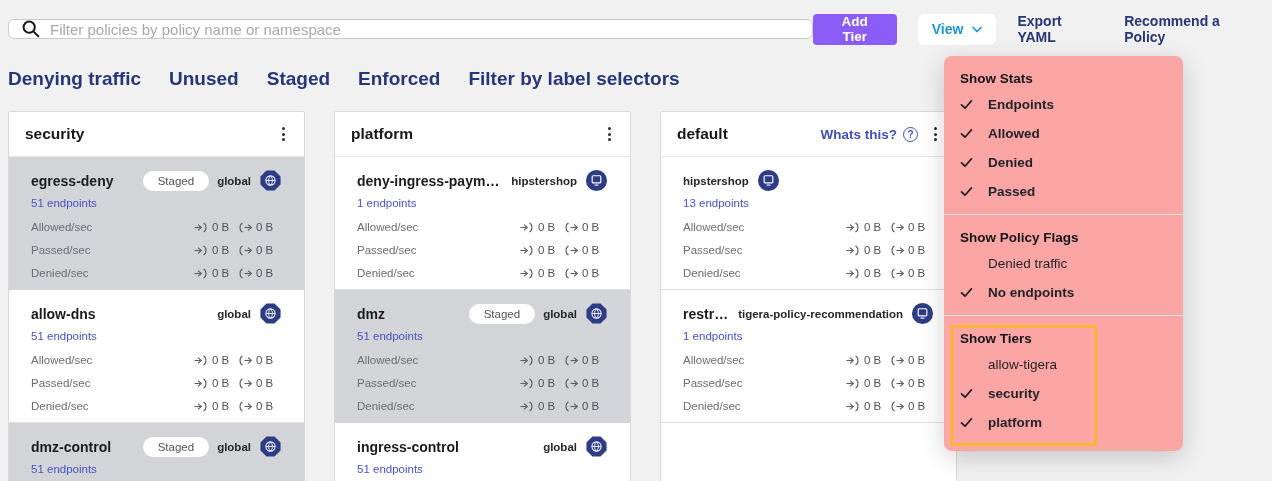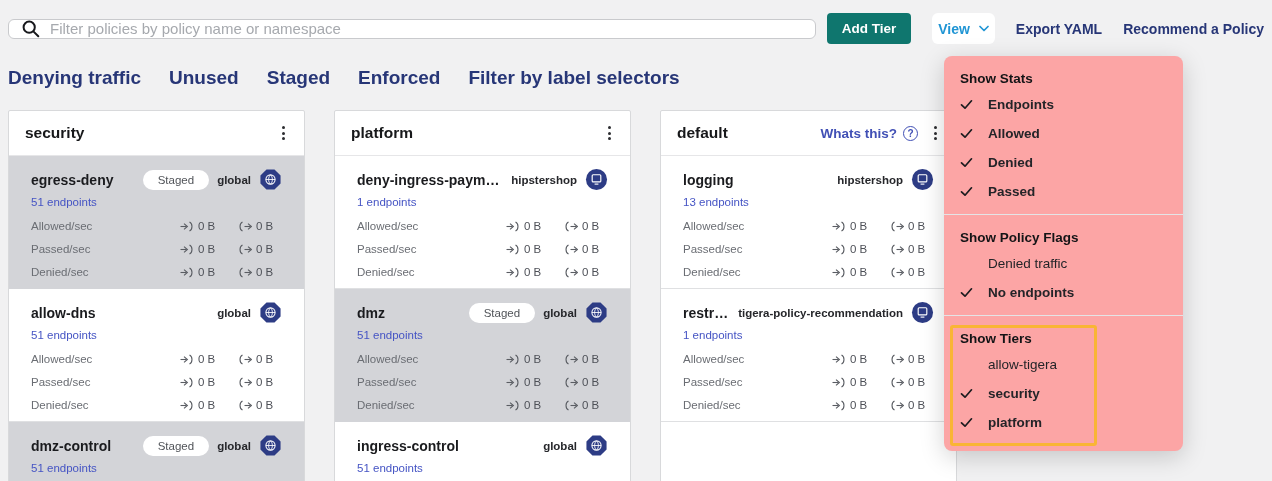--- a/index.html
+++ b/index.html
@@ -17,27 +17,27 @@
     border:1px solid #c9cacd; border-radius:6px;
     display:flex; align-items:center; gap:9px; padding:0 12px;
   }
   .search input {
     border:none; outline:none; flex:1; font-size:15px;
     font-family:inherit; color:#333; background:transparent;
   }
   .search input::placeholder { color:#a6a9ae; }
   .toolbar-right { margin-left:auto; display:flex; align-items:center; gap:21px; }
   .btn-add {
-    background:#0f766e; color:#fff; border:none; border-radius:4px;
+    background:#8b5cf6; color:#fff; border:none; border-radius:4px;
     height:31px; padding:0 15px; font-size:13.5px; font-weight:700;
     font-family:inherit; cursor:pointer;
   }
   .btn-view {
     background:#fff; color:#2095d4; border:none; border-radius:6px;
-    height:31px; padding:0 6px; font-size:14px; font-weight:700;
+    height:31px; padding:0 14px; font-size:14px; font-weight:700;
     font-family:inherit; display:flex; align-items:center; gap:9px; cursor:pointer;
   }
   .link-nav { color:#273677; font-size:14px; font-weight:700; text-decoration:none; cursor:pointer; }
   
   .filters { display:flex; gap:28px; padding:0 8px; margin-top:23px; }
   .filter-link { color:#273677; font-size:19px; font-weight:700; text-decoration:none; cursor:pointer; }
   
   .board { display:flex; gap:29px; padding:0 8px; margin-top:21px; }
   .tier {
     width:297px; background:#fff; border:1px solid #d8d9db;
@@ -65,21 +65,21 @@
     font-size:14px; font-weight:700; color:#1a1b1e; flex:1; min-width:0;
     white-space:nowrap; overflow:hidden; text-overflow:ellipsis;
   }
   .pill {
     background:#fff; border-radius:13px; padding:4px 15px;
     font-size:11.5px; color:#515459; white-space:nowrap;
   }
   .scope { font-size:11.5px; font-weight:700; color:#26272b; white-space:nowrap; }
   .endpoints { margin-top:5px; font-size:11.5px; color:#4554c4; cursor:pointer; display:inline-block; }
   .stat-row { display:flex; align-items:center; margin-top:9px; font-size:11.5px; color:#6a6d73; height:14px; }
-  .stat-vals { margin-left:auto; display:flex; align-items:center; gap:14px; color:#4e5158; }
+  .stat-vals { margin-left:auto; display:flex; align-items:center; color:#4e5158; }
   .stat-grp { display:flex; align-items:center; gap:4px; min-width:44px; }
   
   .menu {
     position:absolute; left:944px; top:56px; width:239px;
     background:#fca5a5; border-radius:8px;
     box-shadow:0 6px 24px rgba(0,0,0,.18);
     z-index:20; padding-bottom:6px;
   }
   .menu-section { padding:12px 16px 8px; }
   .menu-section + .menu-section { border-top:1px solid #e4e4e6; }
@@ -563,21 +563,20 @@
         <span class="kebab">
             <i></i>
             <i></i>
             <i></i>
           </span>
       </span>
     </div>
 
     <div class="card">
       <div class="card-top">
-        <span class="card-title">logging</span>
         <span class="scope">hipstershop</span>
         <span>
           <svg width="23" height="23" viewBox="0 0 24 24">
               <circle cx="12" cy="12" r="11" fill="#2d3c85"></circle>
               <rect x="7.5" y="7" width="9" height="7.5" rx="1" fill="none" stroke="#fff" stroke-width="1.2"></rect>
               <path d="M10,16.8 h4" stroke="#fff" stroke-width="1.2"></path>
             </svg>
         </span>
       </div>
       <a class="endpoints">13 endpoints</a>

